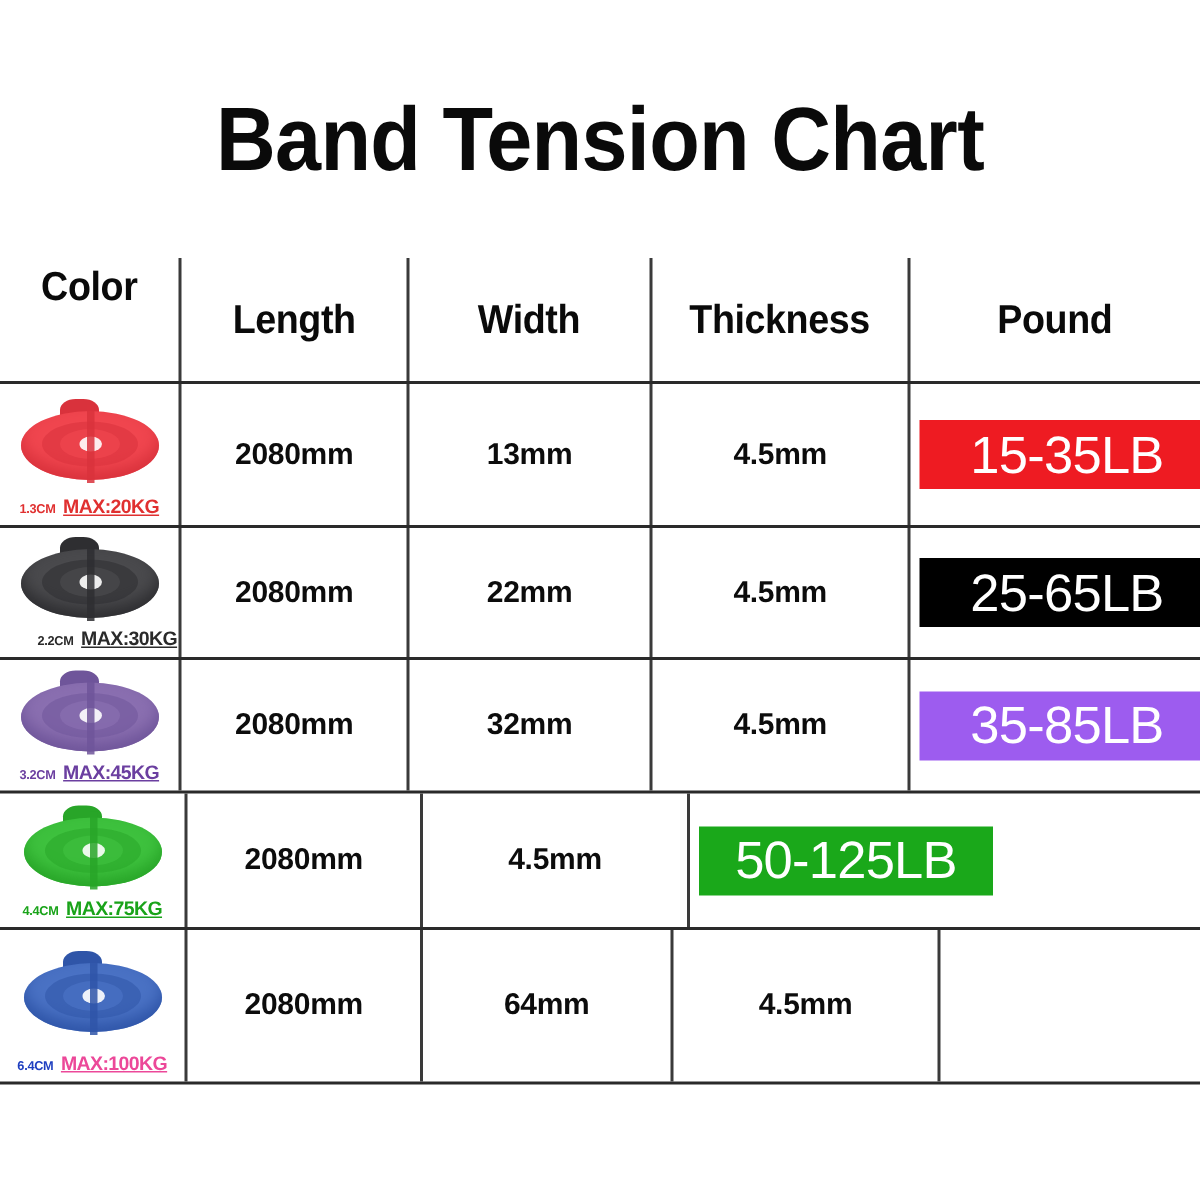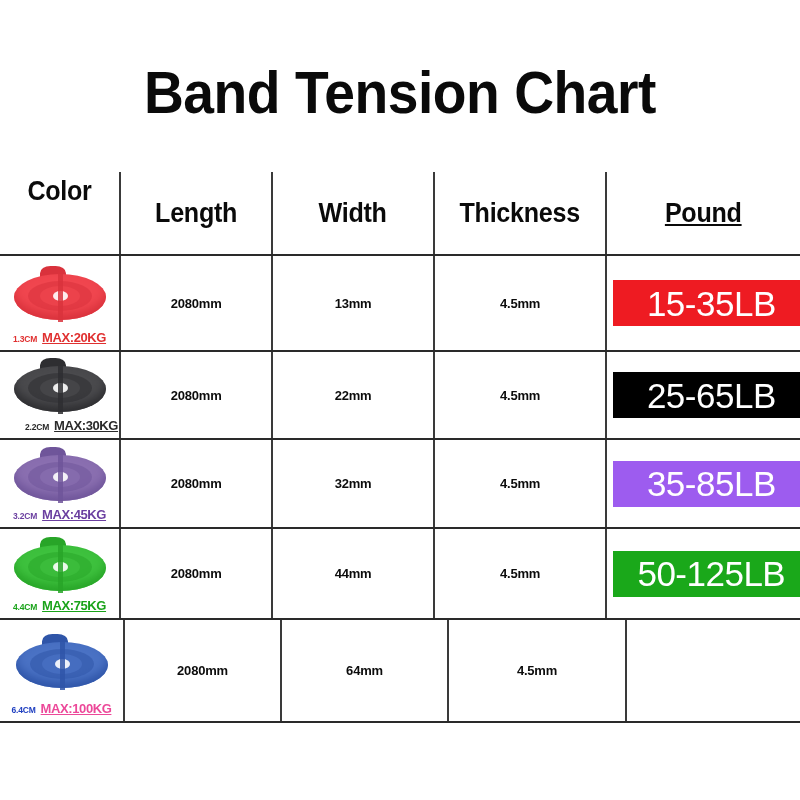--- a/index.html
+++ b/index.html
@@ -58,42 +58,42 @@
     border-right: 2px solid #3a3a3a;
     height: 100%;
   }
   .cell.last { border-right: none; }
 
   
   .c-color     { width: 125px; }
   .c-length    { width: 157px; }
   .c-width     { width: 167px; }
   .c-thickness { width: 178px; }
-  .c-pound     { width: 199px; text-decoration: underline; }
+  .c-pound     { width: 199px; }
 
   
   .header-row {
     top: 0;
     height: 84px;
     border-bottom: 2px solid #2a2a2a;
   }
   .header-row .cell {
     font-size: 27px;
     font-weight: bold;
     color: #0a0a0a;
     letter-spacing: -0.3px;
   }
   .header-row .cell span { transform: scaleX(0.93); display:block; }
 
   
   .body-row {
     border-bottom: 2px solid #2a2a2a;
   }
   .body-row .val {
-    font-size: 13px;
+    font-size: 20px;
     font-weight: bold;
     color: #0c0c0c;
     letter-spacing: -0.2px;
   }
 
   
   .c-color { flex-direction: column; justify-content: flex-start; padding-top: 4px; }
 
   .band-wrap {
     position: relative;
@@ -322,23 +322,20 @@
           </div>
         </div>
         <div class="band-labels">
           <span class="cm" style="color: rgb(25, 163, 25);">4.4CM</span>
           <span class="maxkg" style="color: rgb(25, 163, 25);">MAX:75KG</span>
         </div>
       </div>
       <div class="cell c-length">
         <span class="val">2080mm</span>
       </div>
-      <div class="cell c-width">
-        <span class="val">44mm</span>
-      </div>
       <div class="cell c-thickness">
         <span class="val">4.5mm</span>
       </div>
       <div class="cell c-pound last">
         <div class="badge" style="background: rgb(26, 168, 26);">50-125LB</div>
       </div>
     </div>
     <div class="grid-row body-row" style="top: 448px; height: 103px; border-bottom: 2px solid rgb(42, 42, 42);">
       <div class="cell c-color">
         <div class="band-wrap">

